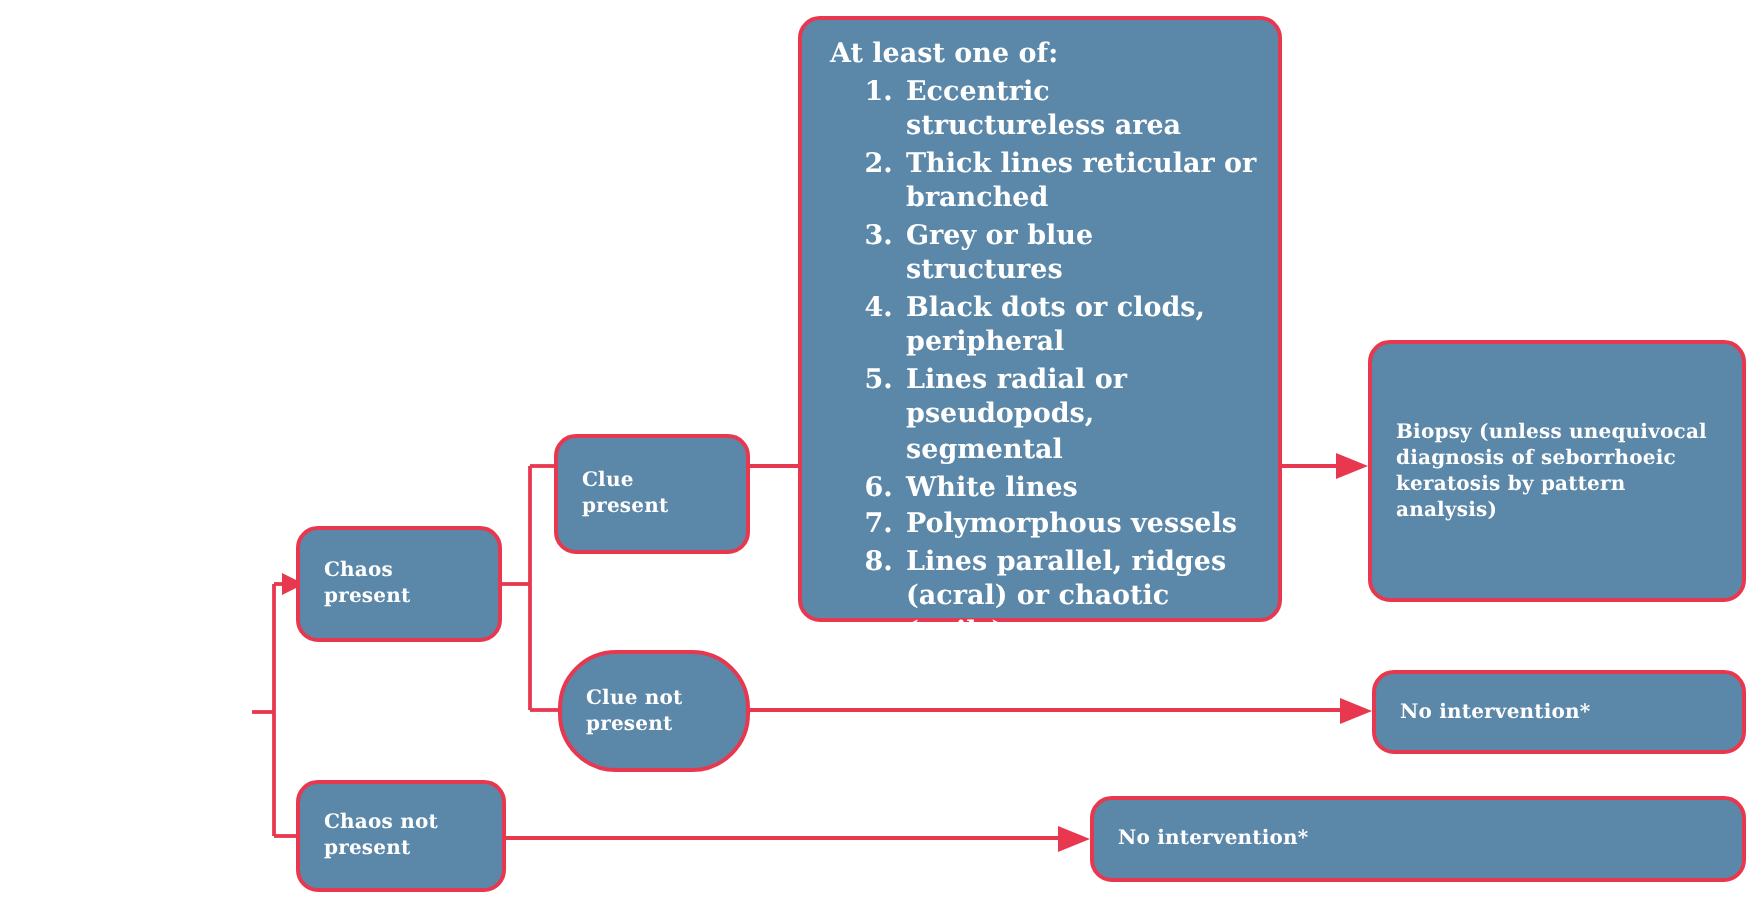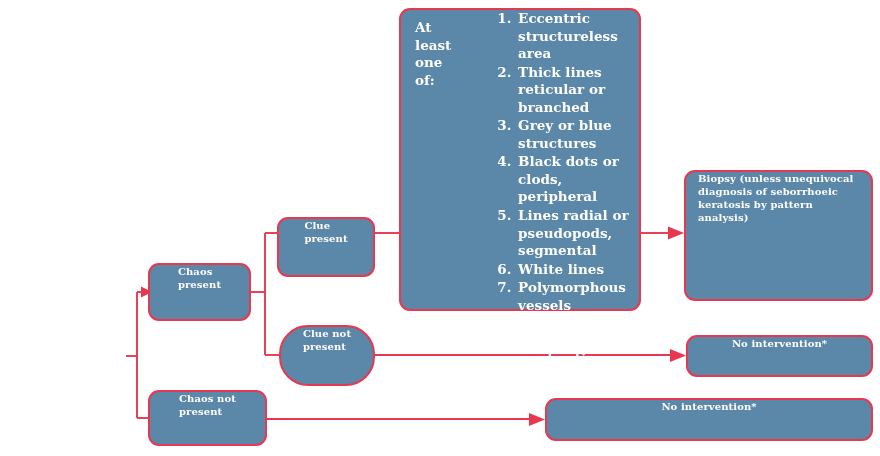--- a/index.html
+++ b/index.html
@@ -19,34 +19,34 @@
   .node {
     position: absolute;
     box-sizing: border-box;
     background: #5b87a9;
     border: 2px solid #e8384f;
     border-radius: 11px;
     color: #ffffff;
     font-weight: bold;
     font-family: "DejaVu Serif", "Liberation Serif", serif;
     display: flex;
-    flex-direction: row;
+    flex-direction: column;
     justify-content: center;
     z-index: 3;
   }
   .node .txt {
     padding: 0 12px;
     line-height: 1.30;
     font-size: 10px;
     letter-spacing: 0.1px;
   }
   
   #n-lesion   { left: 10px;  top: 322px; width: 116px; height: 69px; }
   #n-chaos-p  { left: 148px; top: 263px; width: 103px; height: 58px; }
-  #n-chaos-n  { left: 148px; top: 390px; width: 119px; height: 56px; }
+  #n-chaos-n  { left: 148px; top: 390px; width: 105px; height: 56px; }
   #n-clue-p   { left: 277px; top: 203px; width: 98px;  height: 60px; margin-top: 14px; }
   #n-clue-n   { left: 279px; top: 325px; width: 96px;  height: 61px; border-radius: 29px; }
   #n-criteria { left: 399px; top: 8px;   width: 242px; height: 303px;
                 justify-content: flex-start; }
   #n-biopsy   { left: 684px; top: 170px; width: 189px; height: 131px; }
   #n-noint-1  { left: 686px; top: 335px; width: 187px; height: 42px; }
   #n-noint-2  { left: 545px; top: 398px; width: 328px; height: 43px; }
 
   
   .crit-head {

